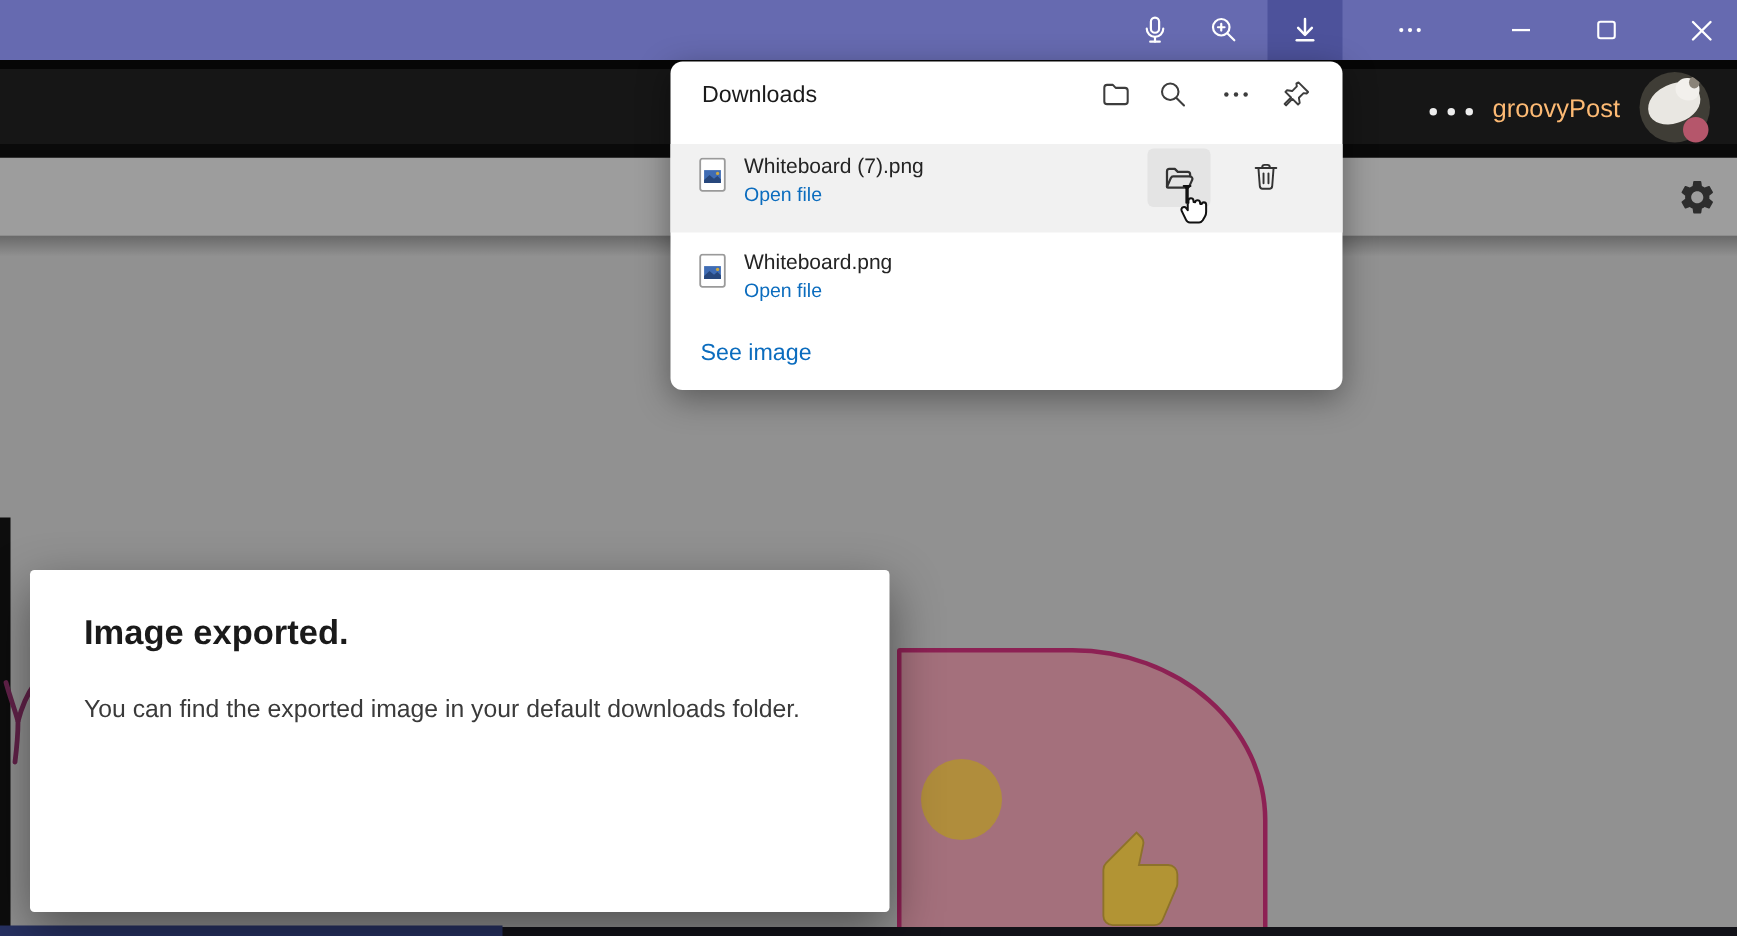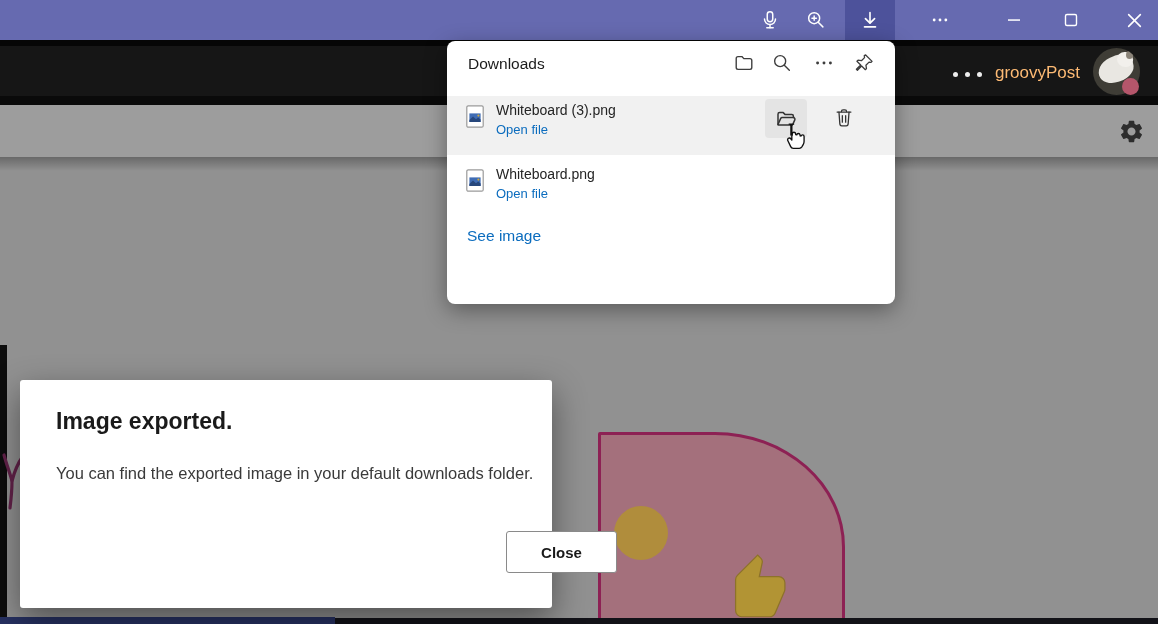--- a/index.html
+++ b/index.html
@@ -41,30 +41,30 @@
 
   
   .pink-shape { position:absolute; left:598px; top:432px; width:247px; height:290px;
             background:#a4707c; border:3px solid #8d2154;
             border-radius:2px 130px 110px 2px / 2px 115px 95px 2px; z-index:2; }
   .sticker-circle { position:absolute; left:614px; top:506px; width:54px; height:54px; border-radius:50%;
             background:#b08d3c; z-index:3; }
   .thumb-large { position:absolute; left:714px; top:546px; width:74px; height:86px; z-index:3; }
 
   
-  .dialog { position:absolute; left:20px; top:380px; width:532px; height:228px; background:#fff;
+  .dialog { position:absolute; left:20px; top:380px; width:573px; height:228px; background:#fff;
             border-radius:3px; box-shadow:0 12px 34px rgba(0,0,0,.45); z-index:40; }
   .dialog-title { position:absolute; left:36px; top:28px; font-size:23px; font-weight:700; color:#1a1a1a; }
   .dialog-body { position:absolute; left:36px; top:84px; width:566px; font-size:16.5px; color:#3a3a3a; }
   .dialog-close { position:absolute; left:486px; top:151px; width:111px; height:42px; background:#fff;
             border:1px solid #8a8a8a; border-radius:3px; font-size:15px; font-weight:700; color:#1a1a1a;
             font-family:inherit; display:flex; align-items:center; justify-content:center; }
 
   
-  .flyout { position:absolute; left:447px; top:41px; width:448px; height:263px; background:#fff;
+  .flyout { position:absolute; left:447px; top:41px; width:448px; height:219px; background:#fff;
             border-radius:8px; box-shadow:0 6px 22px rgba(0,0,0,.38); z-index:50; }
   .fly-title { position:absolute; left:21px; top:14px; font-size:15.5px; color:#1b1b1b; font-weight:500; }
   .fly-ico { position:absolute; top:11px; width:22px; height:22px; color:#3d3d3d; }
   .fly-item { position:absolute; left:0; width:448px; }
   .fly-item.hovered { background:#f1f1f1; }
   .file-ico { position:absolute; left:19px; top:9px; }
   .fi-name { position:absolute; left:49px; top:6px; font-size:14px; color:#242424; }
   .fi-link { position:absolute; left:49px; top:26px; font-size:13px; color:#0b6cbe; cursor:pointer; }
   .act-folder-btn { position:absolute; left:318px; top:3px; width:42px; height:39px; background:#e4e4e4;
             border-radius:4px; display:flex; align-items:center; justify-content:center; color:#333; }
@@ -162,21 +162,20 @@
 <svg class="y-squiggle" width="26" height="62" viewBox="0 0 26 62" fill="none" stroke="#63224a" stroke-width="3.2" stroke-linecap="round">
   <path d="M3 3 C6 14 9 21 11 29 C13 21 17 11 22 4"></path>
   <path d="M11 29 C11 39 10 48 9 56"></path>
 </svg>
 <div class="bottom-strip"></div>
 <div class="bottom-strip-left"></div>
 
 <div class="dialog">
   <div class="dialog-title">Image exported.</div>
   <div class="dialog-body">You can find the exported image in your default downloads folder.</div>
-  <button class="dialog-close">Close</button>
 </div>
 
 <div class="flyout">
   <div class="fly-title">Downloads</div>
 
   <div class="fly-ico" style="left:286px;">
     <svg class="stroke-ic" width="22" height="22" viewBox="0 0 24 24">
       <path d="M3.5 7c0-1.1.9-2 2-2h4.2l2.1 2.2h6.7c1.1 0 2 .9 2 2V17c0 1.1-.9 2-2 2h-13c-1.1 0-2-.9-2-2V7z"></path>
     </svg>
   </div>
@@ -199,21 +198,21 @@
     </svg>
   </div>
 
   <div class="fly-item hovered" style="top:55px;height:59px;">
     <svg class="file-ico" width="18" height="23" viewBox="0 0 18 23">
       <rect x="0.8" y="0.8" width="16.4" height="21.4" rx="1.5" fill="#fff" stroke="#9a9a9a" stroke-width="1.2"></rect>
       <rect x="3.4" y="8.4" width="11.2" height="8.6" fill="#3f6cb4"></rect>
       <path d="M3.4 15 l3.6-3.4 3 2.6 2.2-1.8 2.4 2.1 v2.5 h-11.2z" fill="#27477c"></path>
       <circle cx="12.4" cy="10.6" r="1.1" fill="#cfa93f"></circle>
     </svg>
-    <div class="fi-name">Whiteboard (3).png</div>
+    <div class="fi-name">Whiteboard (7).png</div>
     <div class="fi-link">Open file</div>
     <div class="act-folder-btn">
       <svg class="stroke-ic" width="24" height="24" viewBox="0 0 24 24">
         <path d="M4 17.5V7.2c0-.9.7-1.6 1.6-1.6h3.6l2 2h6.6c.9 0 1.6.7 1.6 1.6v1.3"></path>
         <path d="M4 17.5l2.6-5.9c.3-.6.8-1 1.5-1h11.2c1.2 0 2 1.2 1.5 2.3l-1.9 4.2c-.3.6-.8 1-1.5 1H4.6c-.4 0-.6-.3-.6-.6z"></path>
       </svg>
     </div>
     <div class="act-trash">
       <svg class="stroke-ic" width="22" height="22" viewBox="0 0 24 24" style="stroke-width:1.4">
         <path d="M9.2 5c0-1 .8-1.8 1.8-1.8h2c1 0 1.8.8 1.8 1.8"></path>

